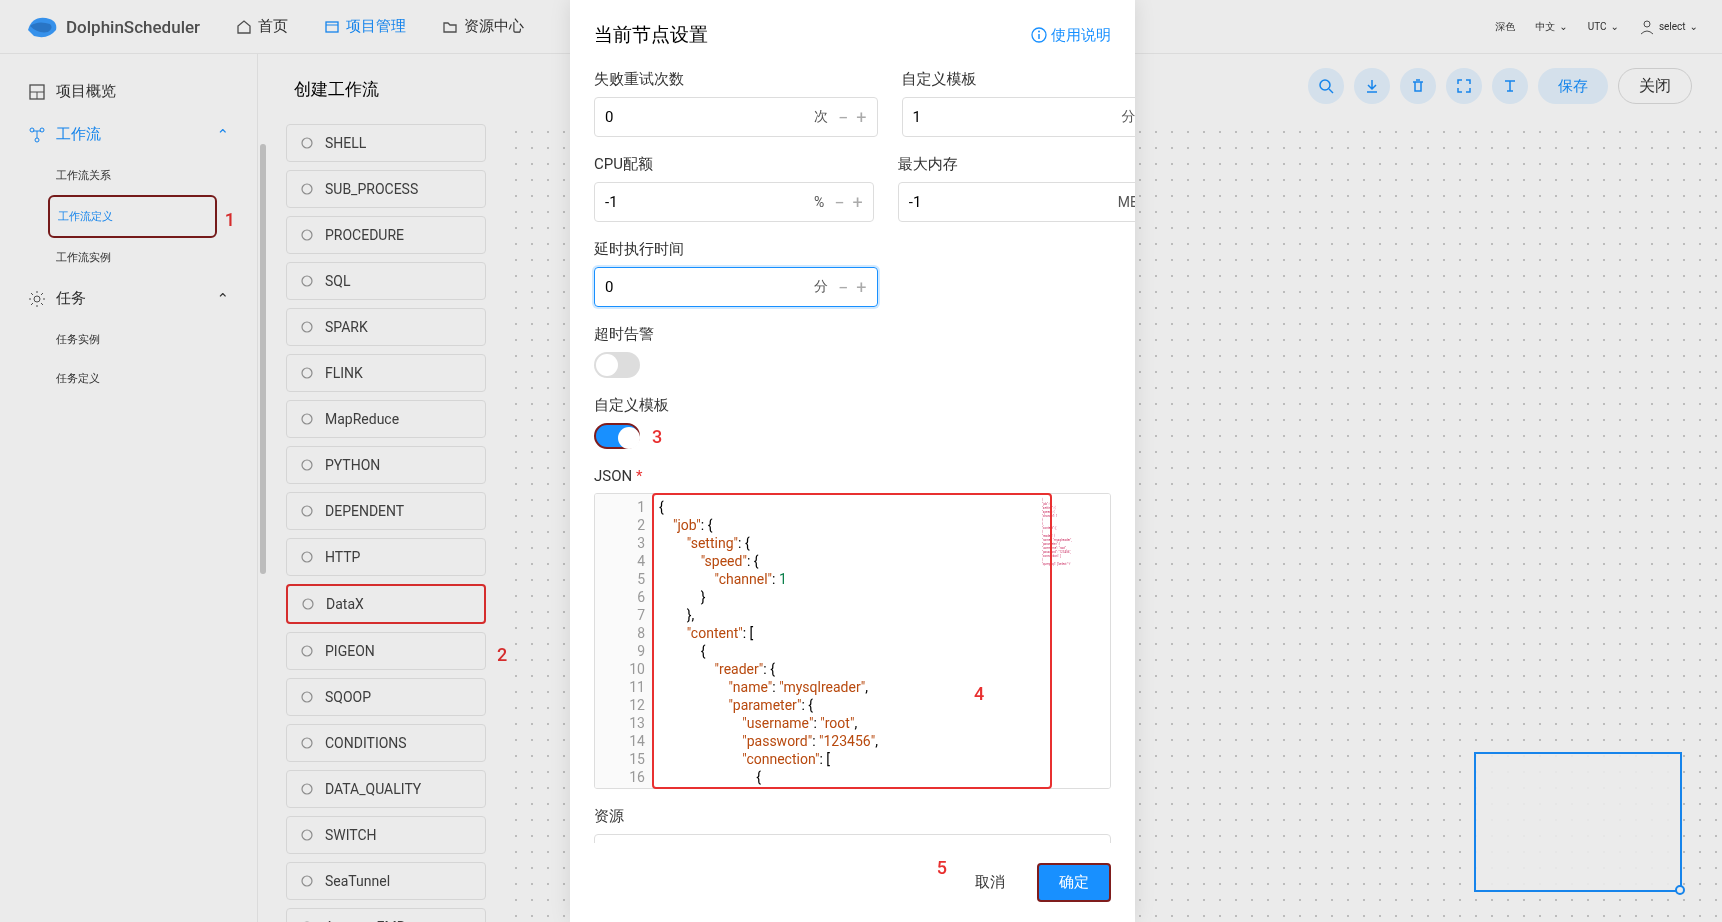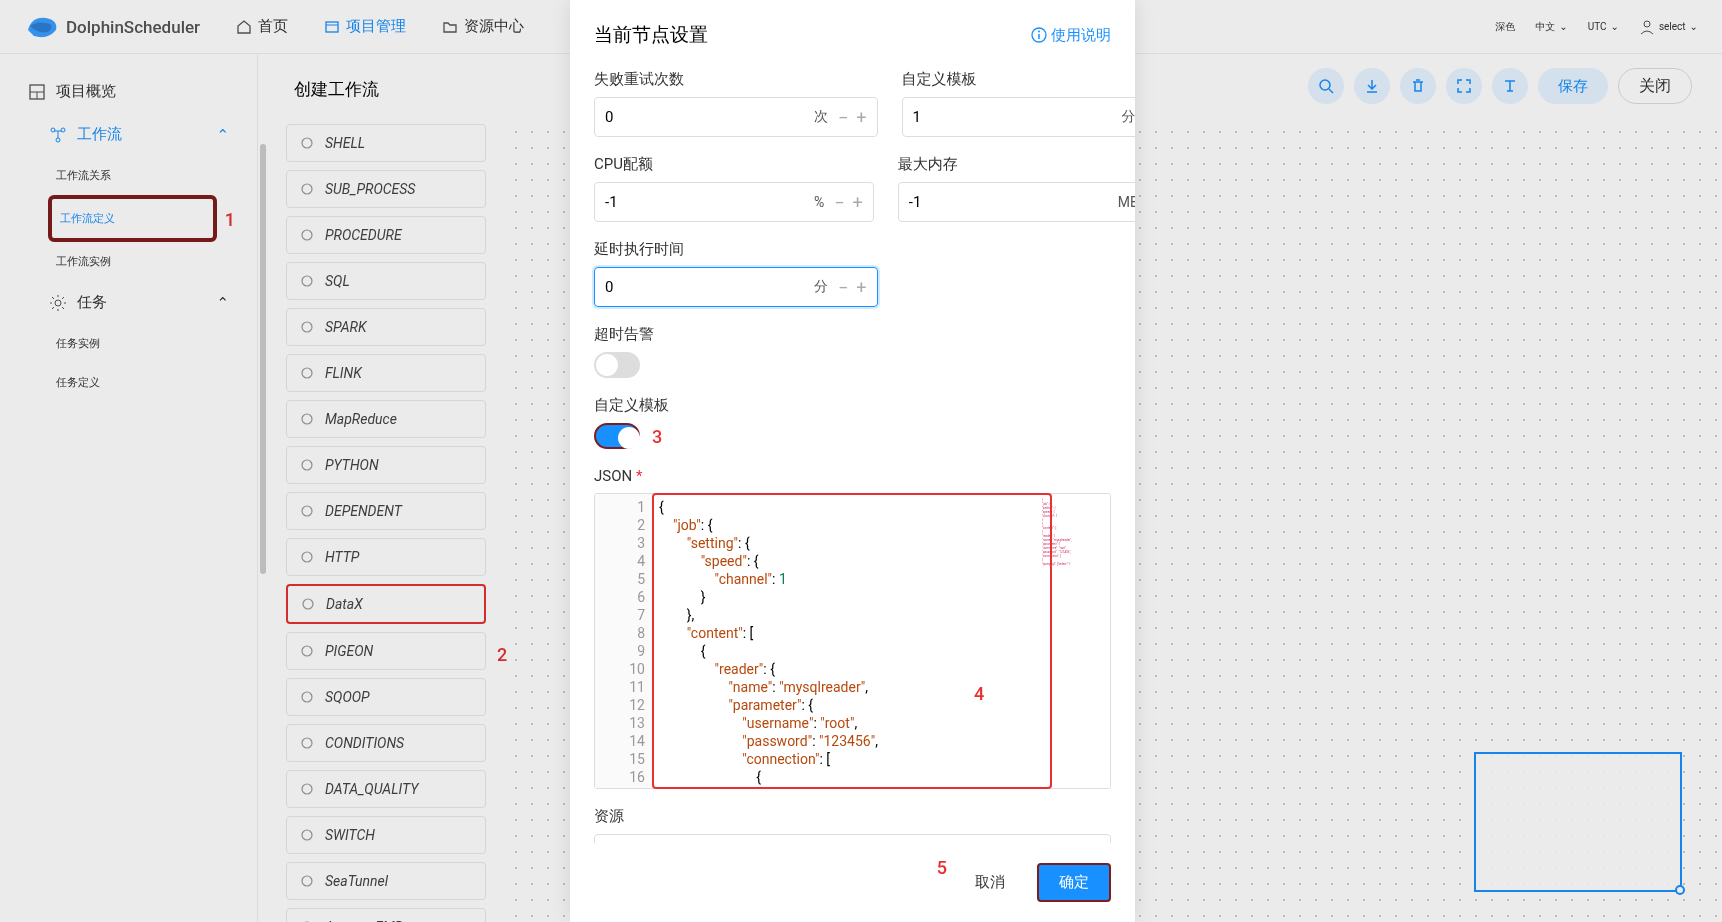--- a/index.html
+++ b/index.html
@@ -16,32 +16,32 @@
 .nav-item { display: flex; align-items: center; margin-right: 36px; font-size: 15px; color: #333; cursor: pointer; justify-content: space-between; }
 .nav-item.active { color: #1890ff; }
 .nav-icon { margin-right: 6px; width: 16px; height: 16px; }
 .header-right { margin-left: auto; display: flex; align-items: center; gap: 20px; font-size: 10px; color: #333; }
 .hr-item { display: flex; align-items: center; gap: 4px; cursor: pointer; }
 
 
 .sidebar { position: absolute; left: 0; top: 54px; width: 258px; bottom: 0; background: #fff; border-right: 1px solid #eee; padding-top: 16px; z-index: 1; }
 .side-item { display: flex; align-items: center; padding: 12px 28px; font-size: 15px; color: #333; cursor: pointer; }
 .side-item .side-icon { margin-right: 10px; width: 18px; height: 18px; }
-.side-item.parent { color: #1890ff; margin-left: 21px; }
+.side-item.parent { color: #1890ff; }
 .side-item.parent.task { color: #333; }
 .side-sub { padding-left: 56px; font-size: 11px; color: #333; padding-top: 12px; padding-bottom: 12px; cursor: pointer; }
 .side-sub.active { color: #1890ff; }
 .side-chevron { margin-left: auto; }
-.red-box { border: 4px solid #7f1d1d; border-radius: 6px; }
+.red-box { border: 2px solid #7f1d1d; border-radius: 6px; }
 .red-num { color: #e83030; font-size: 16px; font-weight: 500; }
 
 
 .main { position: absolute; left: 258px; top: 54px; right: 0; bottom: 0; background: #fff; z-index: 1; }
 .workflow-header { padding: 24px 36px 12px; font-size: 17px; font-weight: 500; }
-.task-palette { position: absolute; left: 28px; top: 70px; width: 200px; bottom: 0; overflow: hidden; font-style: italic; }
+.task-palette { position: absolute; left: 28px; top: 70px; width: 200px; bottom: 0; overflow: hidden; }
 .palette-item { display: flex; align-items: center; padding: 10px 12px; border: 1px solid #e8e8e8; border-radius: 4px; margin-bottom: 8px; font-size: 14px; color: #444; cursor: move; background: #fff; }
 .palette-icon { width: 16px; height: 16px; margin-right: 10px; color: #888; display: flex; align-items: center; justify-content: center; }
 .main-toolbar { position: absolute; top: 14px; right: 30px; display: flex; gap: 10px; align-items: center; }
 .tool-btn { width: 36px; height: 36px; border-radius: 18px; background: #e6f4ff; color: #1890ff; display: flex; align-items: center; justify-content: center; cursor: pointer; font-size: 16px; }
 .tool-btn.save { width: auto; padding: 0 20px; font-size: 15px; }
 .tool-btn.plain { background: #fff; color: #333; border: 1px solid #ddd; width: auto; padding: 0 20px; }
 .canvas-dots { position: absolute; left: 250px; top: 70px; right: 0; bottom: 0; background-image: radial-gradient(circle, #ccc 1px, transparent 1px); background-size: 16px 16px; }
 .minimap { position: absolute; right: 40px; bottom: 30px; width: 208px; height: 140px; border: 2px solid #1890ff; background: rgba(255,255,255,0.9); }
 .minimap-handle { position: absolute; right: -5px; bottom: -5px; width: 10px; height: 10px; border: 2px solid #1890ff; border-radius: 50%; background: #fff; }
 

